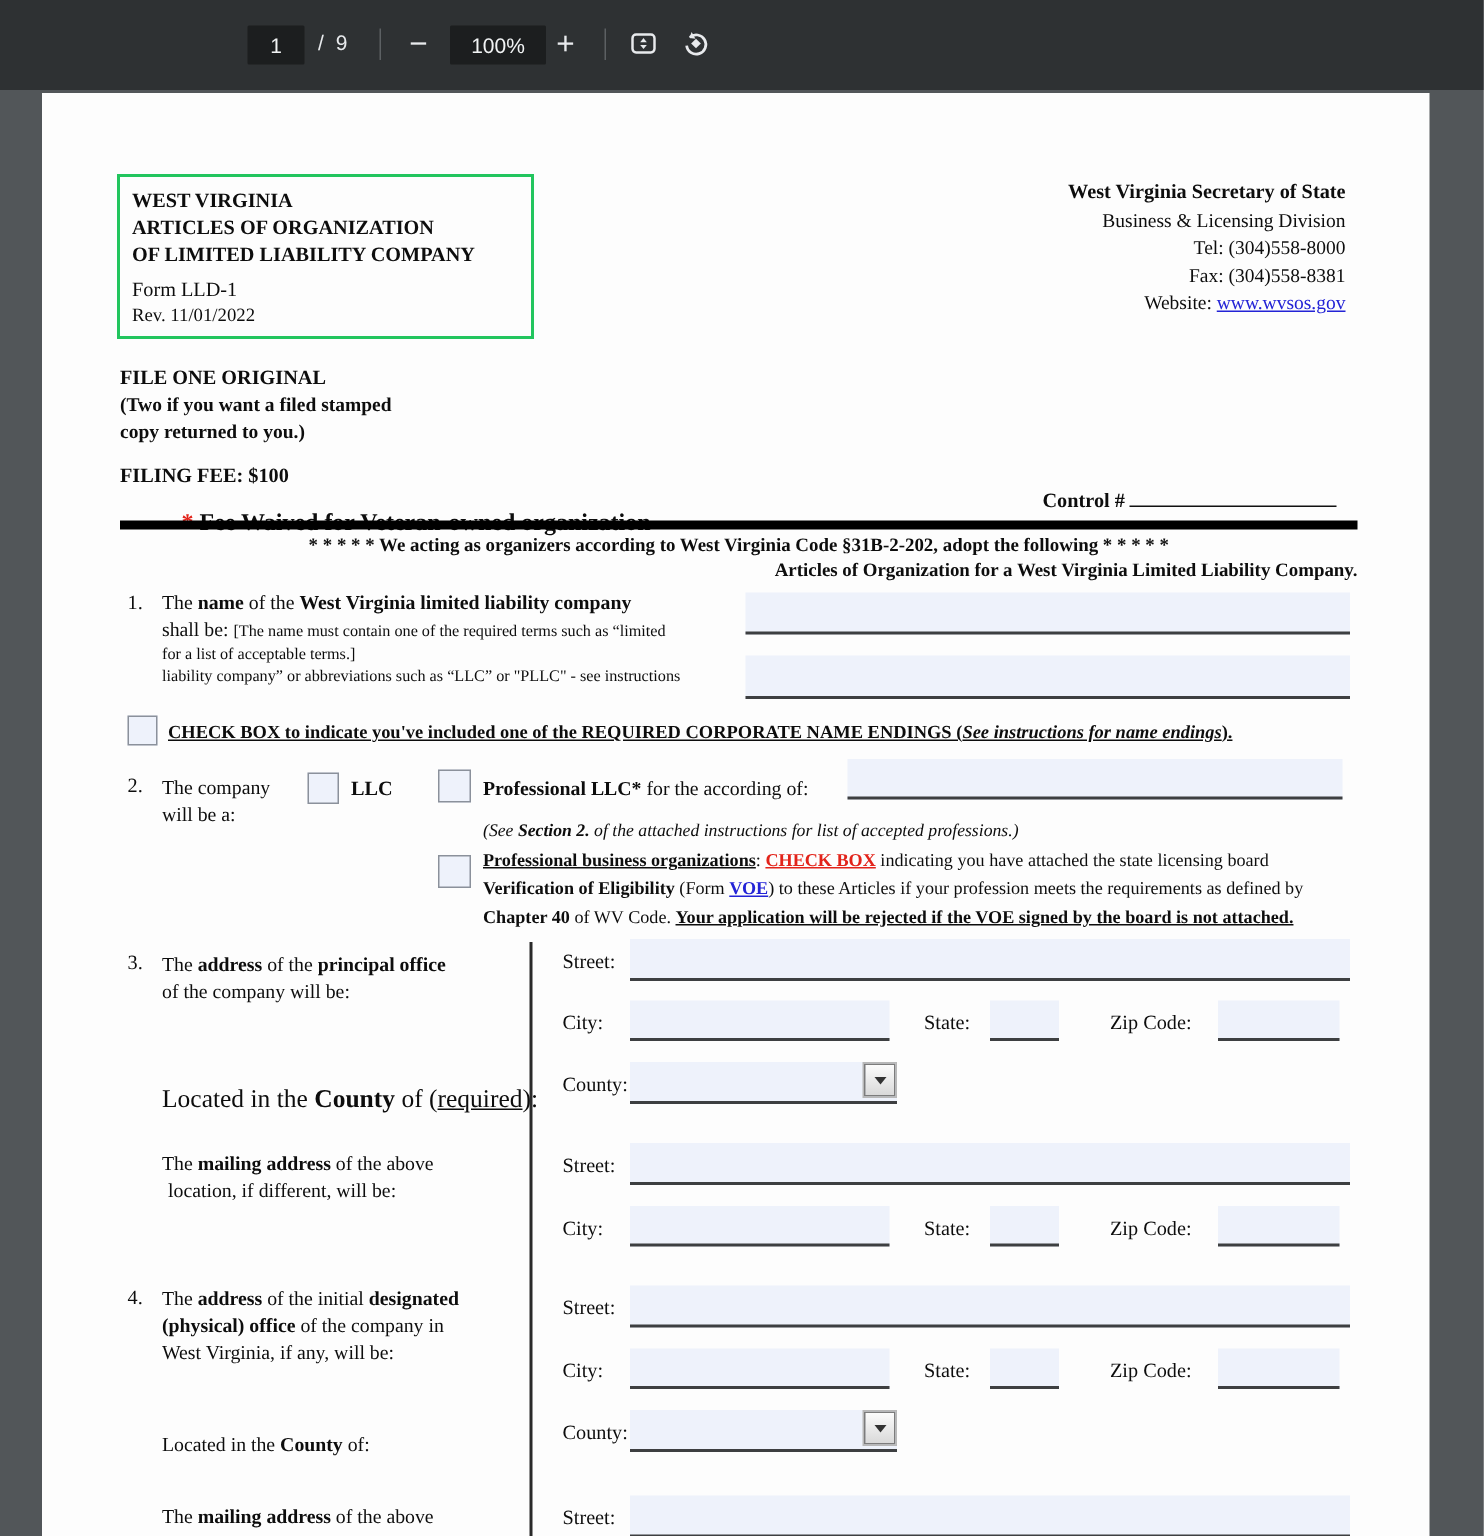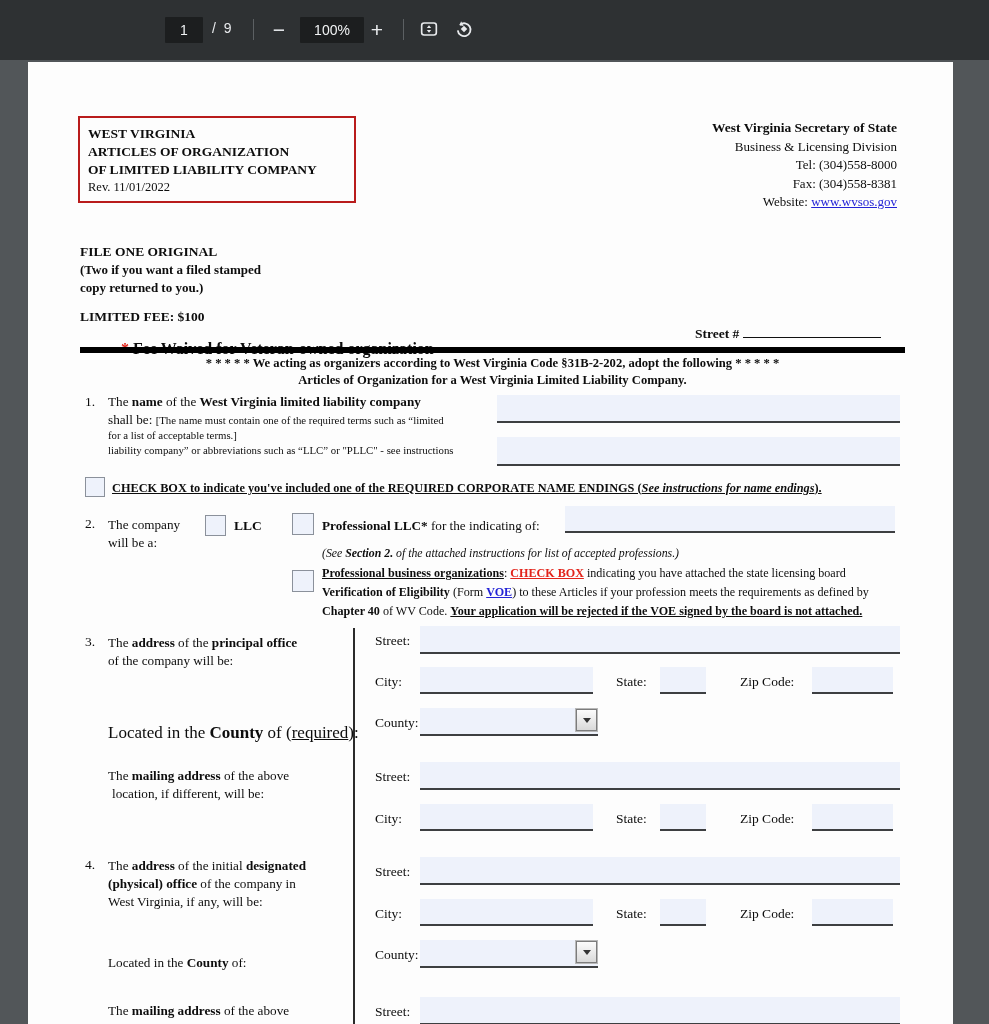--- a/index.html
+++ b/index.html
@@ -62,53 +62,54 @@
     <svg width="22" height="22" viewBox="0 0 24 24" fill="none" stroke="#e8eaed" stroke-width="2">
       <path d="M7.5 7.5 A7 7 0 1 1 5.2 13.5"></path>
       <path d="M8.8 3.6 L7.2 8 L11.6 8.6" fill="#e8eaed" stroke="none"></path>
       <rect x="9.5" y="9.5" width="5" height="5" transform="rotate(45 12 12)" fill="#e8eaed" stroke="none"></rect>
     </svg>
   </button>
 </div>
 
 <div id="page">
 
-  <div class="abs" style="left:50px;top:54px;width:258px;border:2px solid #b91c1c;padding:7px 8px 6px 8px;">
+  <div class="abs" style="left:50px;top:54px;width:258px;border:2px solid #22c55e;padding:7px 8px 6px 8px;">
     <div class="b nw" style="font-size:13.5px;line-height:18px;">WEST VIRGINIA</div>
     <div class="b nw" style="font-size:13.5px;line-height:18px;">ARTICLES OF ORGANIZATION</div>
     <div class="b nw" style="font-size:13.5px;line-height:18px;">OF LIMITED LIABILITY COMPANY</div>
+    <div class="nw" style="font-size:13.5px;line-height:18px;margin-top:5px;">Form LLD-1</div>
     <div class="nw" style="font-size:12.5px;line-height:16px;">Rev. 11/01/2022</div>
   </div>
 
   <div class="abs" style="right:56px;top:57px;text-align:right;font-size:13px;line-height:18.5px;">
     <div class="b nw" style="font-size:13.5px;">West Virginia Secretary of State</div>
     <div class="nw">Business &amp; Licensing Division</div>
     <div class="nw">Tel: (304)558-8000</div>
     <div class="nw">Fax: (304)558-8381</div>
     <div class="nw"><span>Website: </span><span class="link">www.wvsos.gov</span></div>
   </div>
 
   <div class="abs b" style="left:52px;top:181px;font-size:13px;line-height:18px;">
     <div class="nw" style="font-size:13.5px;">FILE ONE ORIGINAL</div>
     <div class="nw">(Two if you want a filed stamped</div>
     <div class="nw">copy returned to you.)</div>
   </div>
 
-  <div class="abs nw" style="left:52px;top:247px;font-size:13.5px;"><span class="b">LIMITED FEE</span><span class="b">: $100</span></div>
+  <div class="abs nw" style="left:52px;top:247px;font-size:13.5px;"><span class="b">FILING FEE</span><span class="b">: $100</span></div>
   <div class="abs nw" style="left:93px;top:267px;font-size:16px;margin-top:11px;"><span class="b red">*</span><span class="b"> Fee Waived for Veteran-owned organization</span></div>
 
   <div class="abs nw" style="left:667px;top:261px;font-size:13.5px;">
-    <span class="b">Street #</span>
+    <span class="b">Control #</span>
     <span style="display:inline-block;width:138px;border-bottom:1.5px solid #111;height:14px;"></span>
   </div>
 
   <div class="abs" style="left:52px;top:285px;width:825px;height:6px;background:#000;"></div>
 
   <div class="abs b nw" style="left:52px;top:294px;width:825px;text-align:center;font-size:12.6px;">* * * * * We acting as organizers according to West Virginia Code §31B-2-202, adopt the following * * * * *</div>
-  <div class="abs b nw" style="left:52px;top:311px;width:825px;text-align:center;font-size:12.6px;">Articles of Organization for a West Virginia Limited Liability Company.</div>
+  <div class="abs b nw" style="left:52px;top:311px;width:825px;text-align:right;font-size:12.6px;">Articles of Organization for a West Virginia Limited Liability Company.</div>
 
   <div class="abs lbl" style="left:57px;top:332px;">1.</div>
   <div class="abs" style="left:80px;top:332px;font-size:13.2px;line-height:16px;">
     <div class="nw"><span>The </span><span class="b">name</span><span> of the </span><span class="b">West Virginia limited liability company</span></div>
     <div class="nw" style="margin-top:2px;"><span>shall be: </span><span style="font-size:10.8px;">[The name must contain one of the required terms such as “limited</span></div>
     <div class="nw" style="font-size:10.8px;line-height:14.5px;">for a list of acceptable terms.]</div>
     <div class="nw" style="font-size:10.8px;line-height:14.5px;">liability company” or abbreviations such as “LLC” or "PLLC" - see instructions</div>
   </div>
   <input class="fld abs" style="left: 469px; top: 333px; width: 403px; height: 28px;">
   <input class="fld abs" style="left: 469px; top: 375px; width: 403px; height: 29px;">
@@ -117,21 +118,21 @@
   <div class="abs b u nw" style="left:84px;top:419px;font-size:12.3px;"><span>CHECK BOX to indicate you've included one of the REQUIRED CORPORATE NAME ENDINGS (</span><span class="i">See instructions for name endings</span><span>).</span></div>
 
   <div class="abs lbl" style="left:57px;top:454px;">2.</div>
   <div class="abs" style="left:80px;top:454px;font-size:13.2px;line-height:18px;">
     <div class="nw">The company</div>
     <div class="nw">will be a:</div>
   </div>
   <div class="chk abs" style="left:177px;top:453px;width:21px;height:21px;"></div>
   <div class="abs b nw" style="left:206px;top:456px;font-size:13.5px;">LLC</div>
   <div class="chk abs" style="left:264px;top:451px;width:22px;height:22px;"></div>
-  <div class="abs nw" style="left:294px;top:456px;font-size:13.2px;"><span class="b">Professional LLC*</span><span> for the indicating of:</span></div>
+  <div class="abs nw" style="left:294px;top:456px;font-size:13.2px;"><span class="b">Professional LLC*</span><span> for the according of:</span></div>
   <input class="fld abs" style="left: 537px; top: 444px; width: 330px; height: 27px;">
   <div class="abs i nw" style="left:294px;top:484px;font-size:11.8px;"><span>(See </span><span class="b">Section 2.</span><span> of the attached instructions for list of accepted professions.)</span></div>
 
   <div class="chk abs" style="left:264px;top:508px;width:22px;height:22px;"></div>
   <div class="abs" style="left:294px;top:502px;font-size:12.1px;line-height:19px;">
     <div class="nw"><span class="b u">Professional business organizations</span><span>: </span><span class="b u red">CHECK BOX</span><span> indicating you have attached the state licensing board</span></div>
     <div class="nw"><span class="b">Verification of Eligibility</span><span> (Form </span><span class="b link">VOE</span><span>) to these Articles if your profession meets the requirements as defined by</span></div>
     <div class="nw"><span class="b">Chapter 40</span><span> of WV Code. </span><span class="b u">Your application will be rejected if the VOE signed by the board is not attached.</span></div>
   </div>
 

